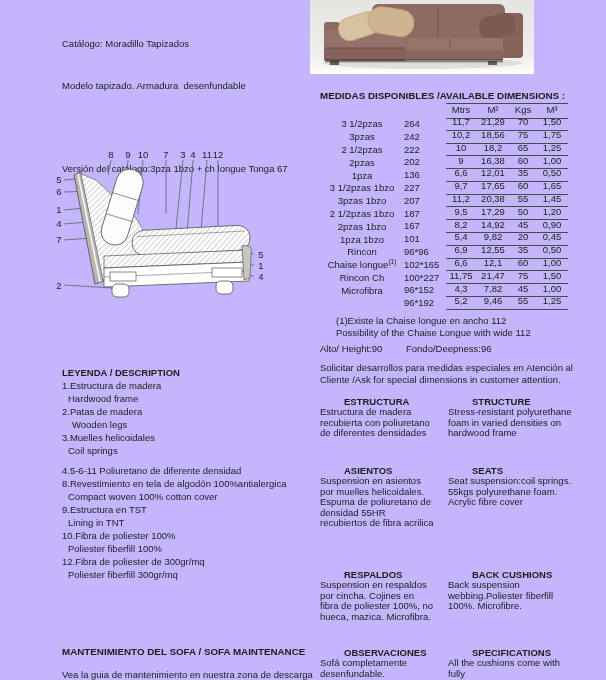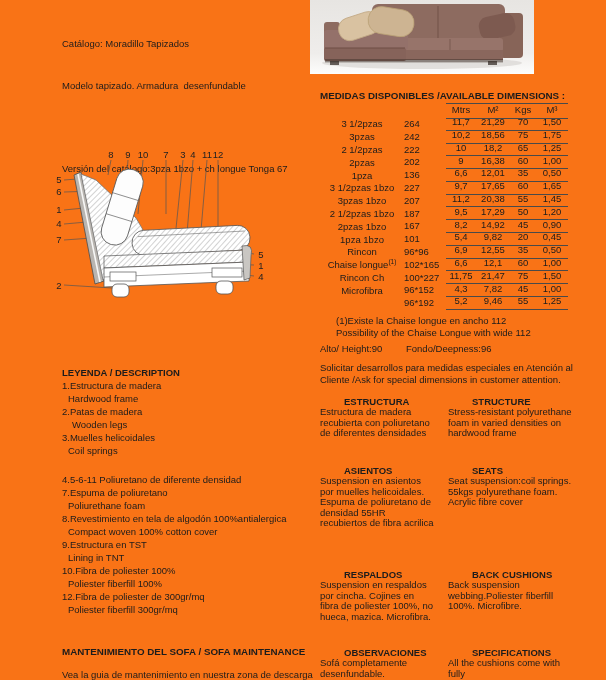--- a/index.html
+++ b/index.html
@@ -1,16 +1,16 @@
 <!DOCTYPE html>
 <html><head>
 <meta charset="utf-8">
 <style>
   html,body{margin:0;padding:0;background:#fff;}
-  .page{position:relative;width:606px;height:680px;background:#f97316;overflow:hidden;
+  .page{position:relative;width:606px;height:680px;background:#c4b5fd;overflow:hidden;
         font-family:"Liberation Sans",sans-serif;font-size:9.5px;color:#1c1c1c;}
   
   .hdr{position:absolute;left:62px;top:9px;line-height:14px;white-space:pre-wrap;}
   .hdr .gap{height:13px;}
   
   .photo{position:absolute;left:310px;top:0;width:224px;height:74px;}
   
   .diagram{position:absolute;left:48px;top:142px;width:224px;height:166px;}
   .diagram .num{position:absolute;font-size:9.5px;line-height:9.5px;color:#222;transform:translateX(-50%);}
   
@@ -25,21 +25,21 @@
   
   .fn{position:absolute;left:336px;top:315px;line-height:12px;width:270px;}
   .hvals{position:absolute;left:320px;top:343px;width:270px;}
   .hvals span{position:absolute;top:0;white-space:nowrap;}
   .hvals .v2{left:86px;}
   .solicitar{position:absolute;left:320px;top:362px;width:268px;line-height:11.5px;}
   
   .legend{position:absolute;left:62px;top:366px;width:255px;line-height:13px;}
   .legend .title{font-weight:bold;}
   .legend .en{padding-left:6px;}
-  .legend .item.sp{margin-top:16px;}
+  .legend .item.sp{margin-top:7px;}
   .legend .item.i2 .en{padding-left:10px;}
   .legend .item.i4 .en{padding-left:16px;}
   
   .sect{position:absolute;left:320px;width:262px;}
   .sect .es{position:absolute;left:0;top:0;width:114px;line-height:10.4px;}
   .sect .en{position:absolute;left:128px;top:0;width:126px;line-height:10.4px;}
   .sect .t{font-weight:bold;padding-left:24px;}
   .s1{top:397px;} .s2{top:466px;} .s3{top:570px;} .s4{top:648px;}
   
   .maint-title{position:absolute;left:62px;top:646px;font-weight:bold;font-size:9.8px;}
@@ -327,24 +327,20 @@
         <div class="en">Wooden legs</div>
       </div>
     <div class="item">
         <div class="es">3.Muelles helicoidales</div>
         <div class="en">Coil springs</div>
       </div>
     <div class="item i4 sp">
         <div class="es">4.5-6-11 Poliuretano de diferente densidad</div>
       </div>
     <div class="item">
-        <div class="es">7.Espuma de poliuretano</div>
-        <div class="en">Poliurethane foam</div>
-      </div>
-    <div class="item">
         <div class="es">8.Revestimiento en tela de algodón 100%antialergica</div>
         <div class="en">Compact woven 100% cotton cover</div>
       </div>
     <div class="item">
         <div class="es">9.Estructura en TST</div>
         <div class="en">Lining in TNT</div>
       </div>
     <div class="item">
         <div class="es">10.Fibra de poliester 100%</div>
         <div class="en">Poliester fiberfill 100%</div>

